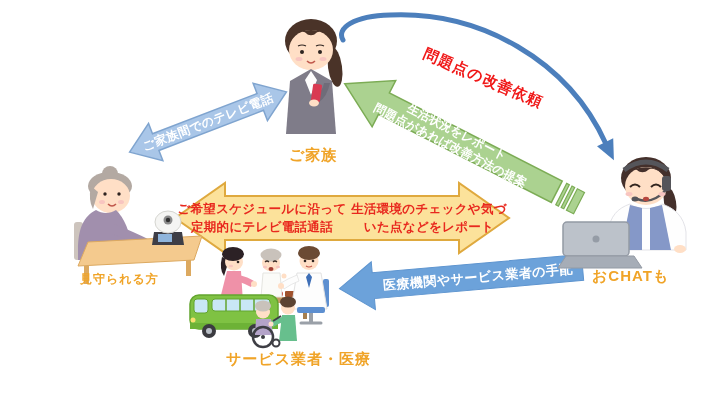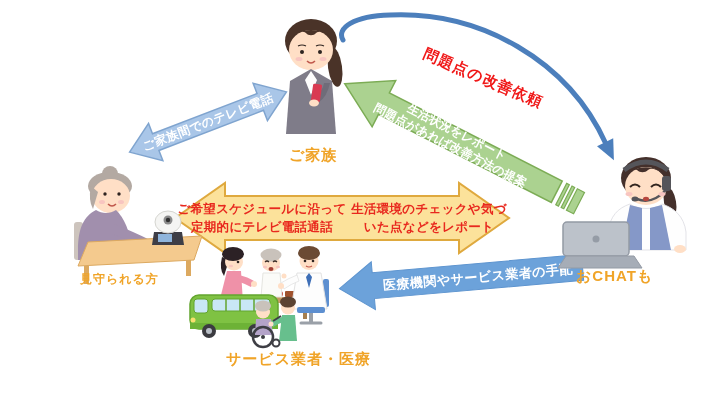--- a/index.html
+++ b/index.html
@@ -124,21 +124,21 @@
     <path d="M72,54 C60,58 52,66 50,82 L50,100 L128,100 L128,82 C126,66 116,58 104,54 C98,60 78,60 72,54 Z" fill="#FEFEFE" stroke="#E3E3E8" stroke-width="1"></path>
     <path d="M72,55 L63,100 L84,100 L84,58 Z" fill="#8598C8"></path>
     <path d="M104,55 L113,100 L92,100 L92,58 Z" fill="#8598C8"></path>
     <ellipse cx="122" cy="99" rx="6" ry="4" fill="#FFDFC6"></ellipse>
     <g>
       <rect x="5" y="72" width="66" height="34" rx="4" fill="#BCC2CA" stroke="#939AA4" stroke-width="1.5"></rect>
       <circle cx="38" cy="89" r="3.5" fill="#959CA6"></circle>
       <polygon points="0,118 84,118 76,106 8,106" fill="#A6ADB7" stroke="#939AA4" stroke-width="1"></polygon>
     </g>
   </svg>
-  <div class="actor-label" style="left:576px;top:267px;">
+  <div class="actor-label" style="left:592px;top:267px;">
     <span>おCHATも</span>
   </div>
 
   <svg class="abs" style="left:66px;top:166px;" width="145" height="126" viewBox="0 0 145 126">
     <rect x="8" y="56" width="9" height="38" rx="3" fill="#CDC4BD"></rect>
     <circle cx="44" cy="8" r="8" fill="#B3A9A2"></circle>
     <ellipse cx="44" cy="20" rx="22" ry="14" fill="#B3A9A2"></ellipse>
     <ellipse cx="45" cy="30" rx="19" ry="17" fill="#FFDFC6"></ellipse>
     <path d="M25,20 Q22,34 27,43 L32,26 Z" fill="#B3A9A2"></path>
     <circle cx="39" cy="28" r="1.7" fill="#2E2420"></circle>

